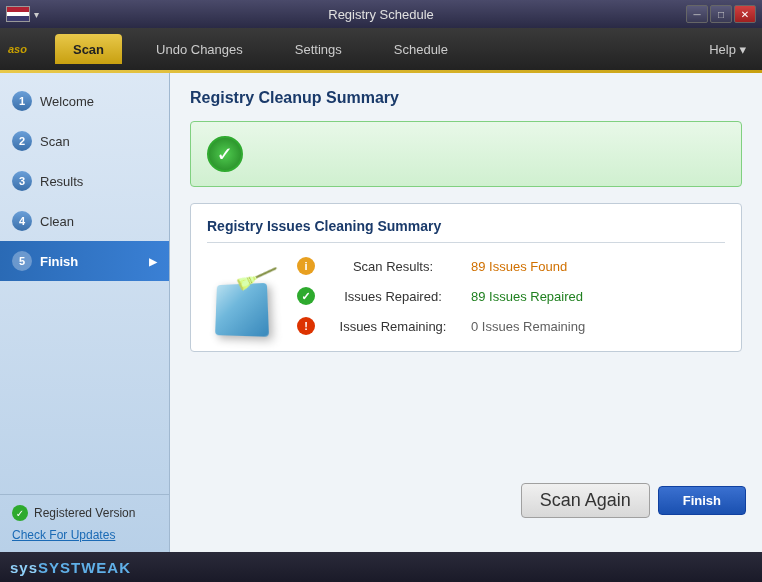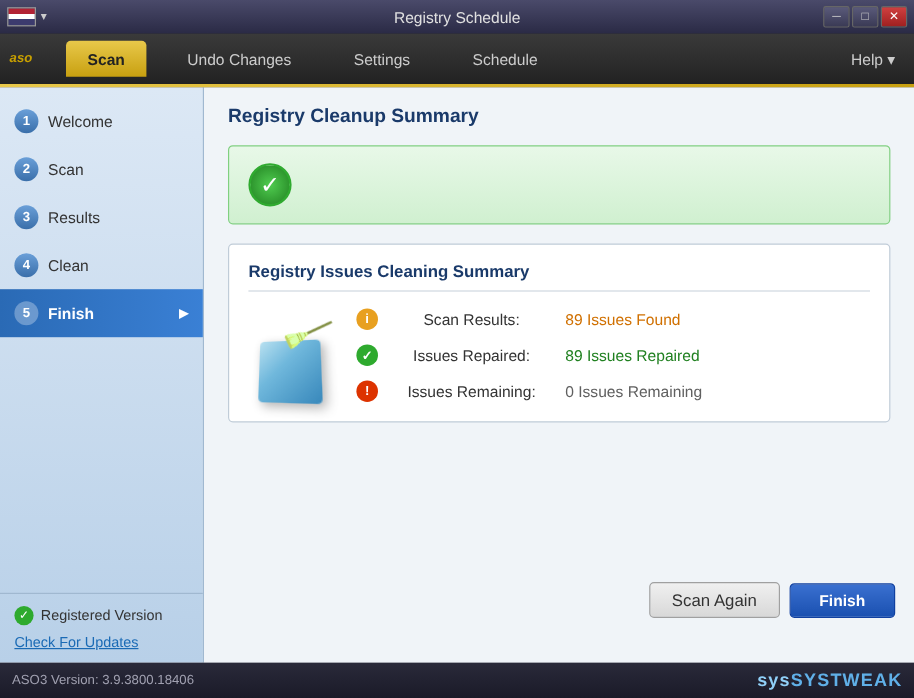--- a/index.html
+++ b/index.html
@@ -324,21 +324,21 @@
       display: flex;
       gap: 8px;
       align-items: center;
       height: 44px;
     }
     .btn-scan-again {
       background: linear-gradient(to bottom, #f0f0f0, #d8d8d8);
       border: 1px solid #a0a0a0;
       border-radius: 4px;
       padding: 6px 18px;
-      font-size: 14px;
+      font-size: 18px;
       color: #333;
       cursor: pointer;
     }
     .btn-finish {
       background: linear-gradient(to bottom, #3a70d0, #1a50b0);
       border: 1px solid #1040a0;
       border-radius: 4px;
       padding: 6px 24px;
       font-size: 13px;
       font-weight: bold;
@@ -457,17 +457,16 @@
     </div>
   </div>
 
   <div class="action-bar">
     <button class="btn-scan-again">Scan Again</button>
     <button class="btn-finish">Finish</button>
   </div>
 </div>
 
 <div class="bottom-bar">
-  <span class="version-text">ASO3 Version: 3.9.3800.18406</span>
   <span class="brand-text">
     <span>sys</span>SYSTWEAK
   </span>
 </div>
 
 </body></html>

